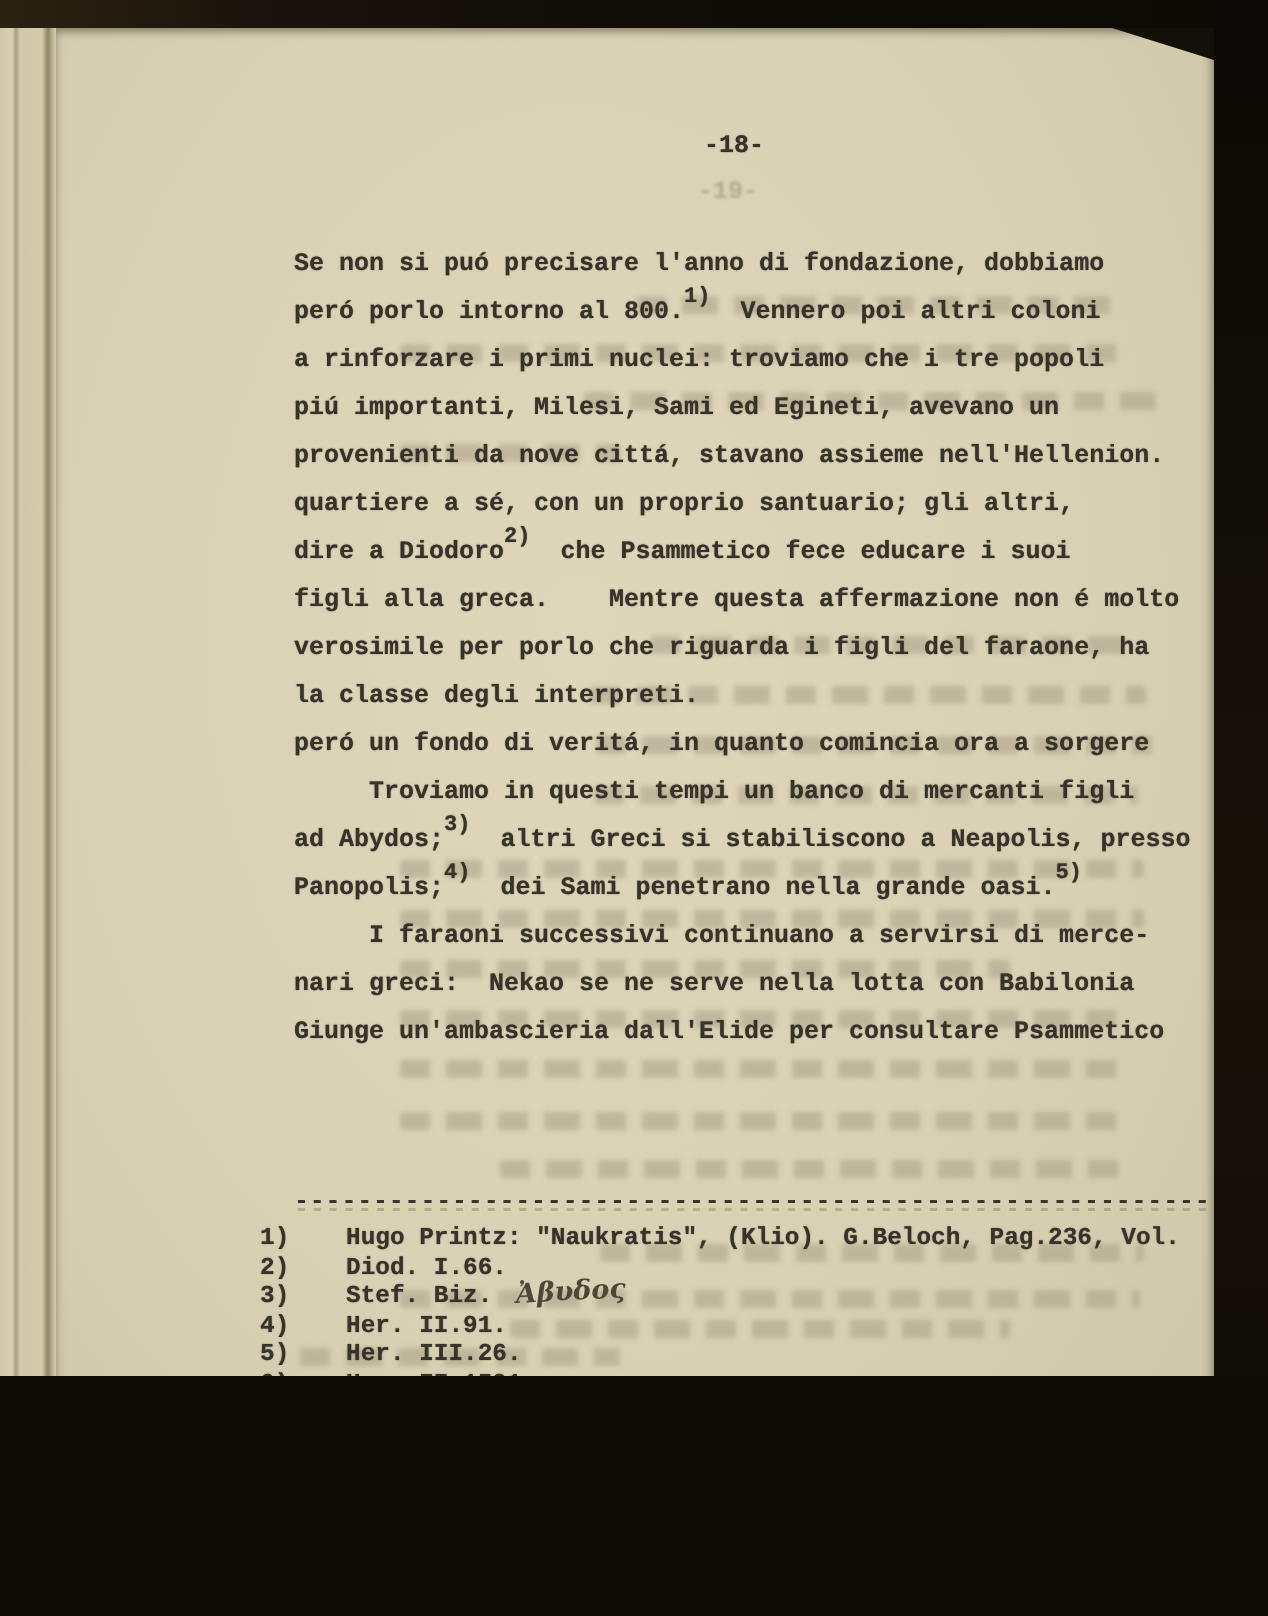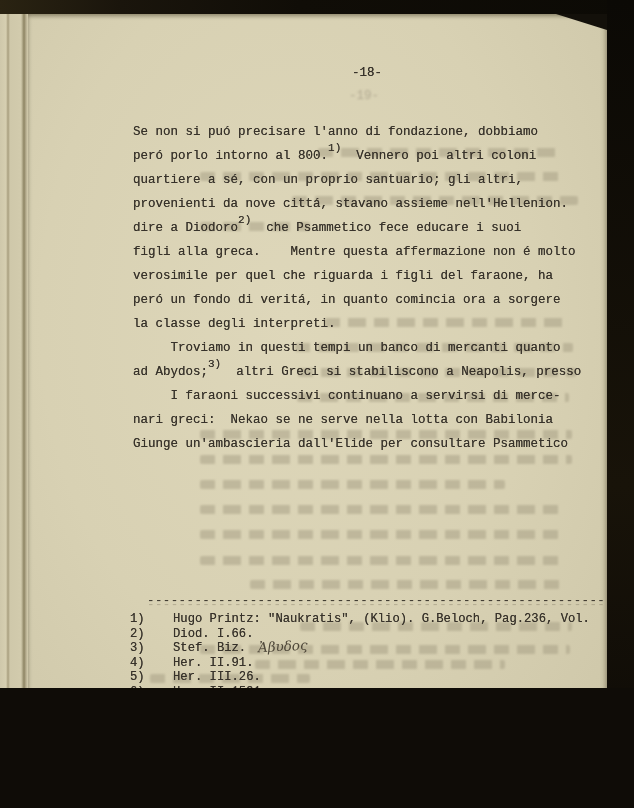--- a/index.html
+++ b/index.html
@@ -1,19 +1,20 @@
 <!DOCTYPE html>
 <html style="--ink: #37322a; --frame: #0f0c07;"><head>
 <meta charset="utf-8">
 <style>
   html,body{margin:0;padding:0;background:#0f0c07;}
   .canvas{
     position:relative;width:634px;height:688px;overflow:hidden;
     background:var(--frame,#0f0c07);
     font-family:"Liberation Mono","DejaVu Sans Mono",monospace;
+    font-weight:bold;
   }
   
   .edge-strip{
     position:absolute;left:0;top:12px;width:28px;height:752px;
     background:linear-gradient(90deg,
       #cfc8ab 0px,#d6cfb1 6px,#a89e7e 8px,#cfc8aa 10px,
       #d2cbad 21px,#8d8463 24px,#b7ae90 26px,#d5ceb0 28px);
   }
   
   .page{
@@ -33,21 +34,21 @@
     border-bottom:27px solid #0e0b06;border-left:29px solid transparent;}
   .clip-bl{position:absolute;left:0;top:726px;width:0;height:0;
     border-bottom:46px solid #0e0b06;border-right:21px solid transparent;}
   .mark{position:absolute;top:786px;height:3px;background:#b5b0a2;opacity:.75;border-radius:1px;}
 
   
   .pagenum{position:absolute;left:352px;top:66px;font-size:12.5px;color:var(--ink,#37322a);
     text-shadow:0 0 .6px currentColor;z-index:3;}
   .pagenum-bleed{position:absolute;left:349px;top:89px;font-size:12.5px;color:#b2aa92;
     filter:blur(.8px);z-index:2;}
-  .typed-body{position:absolute;left:133px;top:120px;z-index:3;}
+  .typed-body{position:absolute;left:147px;top:120px;z-index:3;}
   .tline{white-space:pre;height:24px;line-height:24px;font-size:12.5px;color:var(--ink,#37322a);
     text-shadow:0 0 .6px rgba(55,50,42,.8);}
   .sup{display:inline-block;transform:translateY(-8px);font-size:11px;}
   .separator{position:absolute;left:147px;top:594px;z-index:3;white-space:pre;line-height:14px;
     font-size:12.5px;letter-spacing:.4px;color:var(--ink,#37322a);
     text-shadow:0 4px 0 rgba(125,117,96,.4);}
   .footnotes{position:absolute;left:130px;top:612px;z-index:3;}
   .fnrow{display:flex;align-items:flex-start;line-height:14.6px;font-size:12.2px;
     color:var(--ink,#37322a);white-space:pre;text-shadow:0 0 .6px rgba(55,50,42,.8);}
   .fn-num{width:43px;flex:0 0 43px;}
@@ -90,29 +91,32 @@
       <div class="bleed" style="top: 674px; left: 150px; width: 160px;"></div>
       <div class="bleed" style="top: 695px; left: 150px; width: 160px;"></div>
     </div>
 
   <div class="pagenum">-18-</div>
   <div class="pagenum-bleed">-19-</div>
 
   <div class="typed-body" id="bodyLines">
       <div class="tline"><span>Se non si puó precisare l'anno di fondazione, dobbiamo</span></div>
       <div class="tline"><span>peró porlo intorno al 800.</span><span class="sup">1)</span><span>  Vennero poi altri coloni</span></div>
+      <div class="tline"><span>a rinforzare i primi nuclei: troviamo che i tre popoli</span></div>
+      <div class="tline"><span>piú importanti, Milesi, Sami ed Egineti, avevano un</span></div>
+      <div class="tline"><span>provenienti da nove cittá, stavano assieme nell'Hellenion.</span></div>
       <div class="tline"><span>quartiere a sé, con un proprio santuario; gli altri,</span></div>
-      <div class="tline"><span>provenienti da nove cittá, stavano assieme nell'Hellenion.</span></div>
       <div class="tline"><span>dire a Diodoro</span><span class="sup">2)</span><span>  che Psammetico fece educare i suoi</span></div>
       <div class="tline"><span>figli alla greca.    Mentre questa affermazione non é molto</span></div>
-      <div class="tline"><span>verosimile per quel che riguarda i figli del faraone, ha</span></div>
+      <div class="tline"><span>verosimile per porlo che riguarda i figli del faraone, ha</span></div>
+      <div class="tline"><span>la classe degli interpreti.</span></div>
       <div class="tline"><span>peró un fondo di veritá, in quanto comincia ora a sorgere</span></div>
-      <div class="tline"><span>la classe degli interpreti.</span></div>
-      <div class="tline"><span>     Troviamo in questi tempi un banco di mercanti quanto</span></div>
+      <div class="tline"><span>     Troviamo in questi tempi un banco di mercanti figli</span></div>
       <div class="tline"><span>ad Abydos;</span><span class="sup">3)</span><span>  altri Greci si stabiliscono a Neapolis, presso</span></div>
+      <div class="tline"><span>Panopolis;</span><span class="sup">4)</span><span>  dei Sami penetrano nella grande oasi.</span><span class="sup">5)</span></div>
       <div class="tline"><span>     I faraoni successivi continuano a servirsi di merce-</span></div>
       <div class="tline"><span>nari greci:  Nekao se ne serve nella lotta con Babilonia</span></div>
       <div class="tline"><span>Giunge un'ambascieria dall'Elide per consultare Psammetico</span></div>
     </div>
 
   <div class="separator">----------------------------------------------------------</div>
 
   <div class="footnotes" id="footnotes">
       <div class="fnrow"><span class="fn-num">1)</span><span>Hugo Printz: "Naukratis", (Klio). G.Beloch, Pag.236, Vol.</span></div>
       <div class="fnrow"><span class="fn-num">2)</span><span>Diod. I.66.</span></div>

